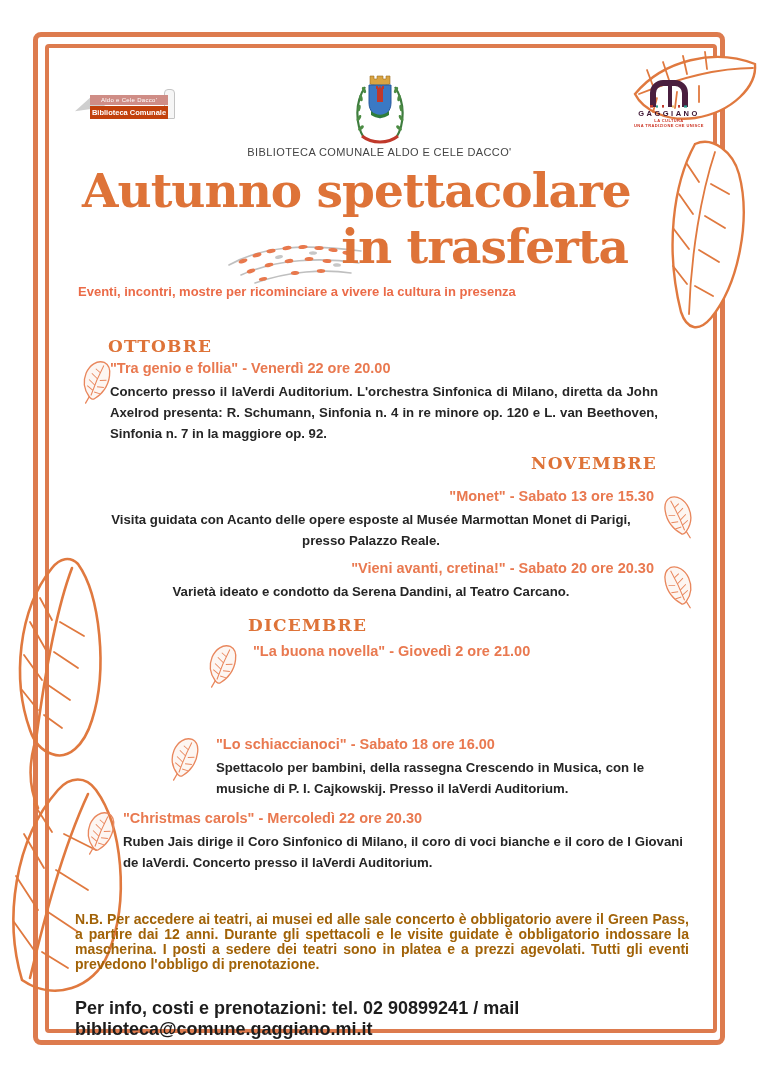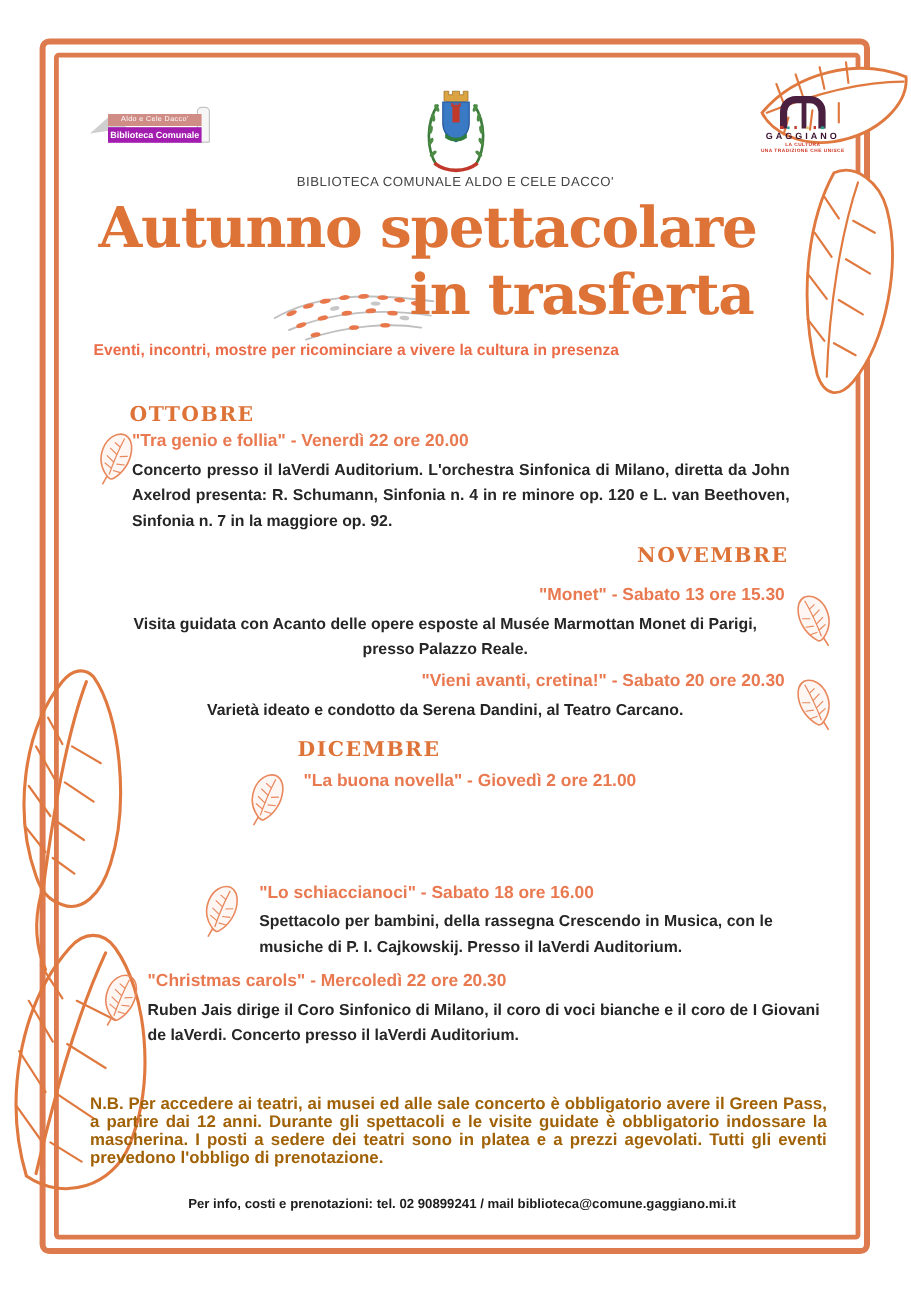--- a/index.html
+++ b/index.html
@@ -8,21 +8,21 @@
     font-family:"Liberation Sans",sans-serif;
   }
   .abs{position:absolute;}
   
   .frame-outer{left:33px;top:32px;width:682px;height:1003px;border:5px solid #DD7B4E;border-radius:8px;z-index:1;}
   .frame-inner{left:45px;top:44px;width:664px;height:981px;border:4px solid #DD7B4E;border-radius:4px;z-index:1;}
   
   .logo-left{left:74px;top:87px;width:106px;height:46px;z-index:3;}
   .logo-left .book1{position:absolute;left:0;top:10px;width:0;height:0;border-left:18px solid transparent;border-right:14px solid transparent;border-bottom:12px solid #CFCFCF;transform:rotate(-8deg);}
   .logo-left .strip1{position:absolute;left:16px;top:8px;width:78px;height:10px;background:#CF8D86;color:#fff;font-size:6px;line-height:10px;text-align:center;letter-spacing:.3px;}
-  .logo-left .strip2{position:absolute;left:16px;top:19px;width:78px;height:13px;background:#a21caf;color:#fff;font-weight:bold;font-size:7.5px;line-height:13px;text-align:center;}
+  .logo-left .strip2{position:absolute;left:16px;top:19px;width:78px;height:13px;background:#c2410c;color:#fff;font-weight:bold;font-size:7.5px;line-height:13px;text-align:center;}
   .logo-left .bookmark{position:absolute;left:90px;top:2px;width:9px;height:28px;background:#f6f6f6;border:1px solid #c4c4c4;border-radius:4px 4px 1px 1px;}
   .crest{left:350px;top:72px;width:60px;height:74px;z-index:3;}
   .logo-right{left:628px;top:78px;width:82px;height:68px;z-index:3;text-align:center;}
   .logo-right .gname{font-size:7.5px;font-weight:bold;letter-spacing:2.5px;color:#3A1230;margin-top:1px;}
   .logo-right .gtag{font-size:4px;font-weight:bold;color:#CC3322;letter-spacing:.4px;line-height:5px;}
   .caption{left:0;top:146px;width:759px;text-align:center;font-size:11px;letter-spacing:.4px;color:#444;z-index:3;}
   
   .title1{left:82px;top:163px;width:560px;font-family:"DejaVu Serif",serif;font-weight:bold;font-size:47px;color:#DE7338;letter-spacing:-1px;z-index:3;}
   .title2{right:131px;top:219px;font-family:"DejaVu Serif",serif;font-weight:bold;font-size:47px;color:#DE7338;letter-spacing:-1px;z-index:3;}
   .swoosh{left:224px;top:231px;width:142px;height:58px;z-index:2;}
@@ -48,21 +48,21 @@
   .dic1-t{left:253px;top:643px;}
   .dic1-b{left:253px;top:665px;width:402px;}
   .dic2-leaf{left:168px;top:736px;}
   .dic2-t{left:216px;top:736px;}
   .dic2-b{left:216px;top:758px;width:428px;}
   .dic3-leaf{left:84px;top:810px;}
   .dic3-t{left:123px;top:810px;}
   .dic3-b{left:123px;top:832px;width:560px;}
   
   .nb{left:75px;top:912px;width:614px;font-size:14px;font-weight:bold;color:#a16207;line-height:15px;text-align:justify;z-index:3;}
-  .info{left:75px;top:998px;width:620px;font-size:11px;font-weight:bold;color:#1d1d1d;z-index:3;text-align:center;}
+  .info{left:75px;top:998px;width:620px;font-size:18px;font-weight:bold;color:#1d1d1d;z-index:3;}
   
   .leaf-icon{width:34px;height:44px;z-index:3;}
   .leaf-icon.tl{transform:rotate(-10deg);}
   .leaf-icon.tr{transform:scaleX(-1) rotate(-8deg);}
   .deco-tr{right:0;top:34px;width:130px;height:300px;z-index:2;}
   .deco-left{left:0;top:550px;width:152px;height:462px;z-index:2;}
 </style>
 </head>
 <body>
 

